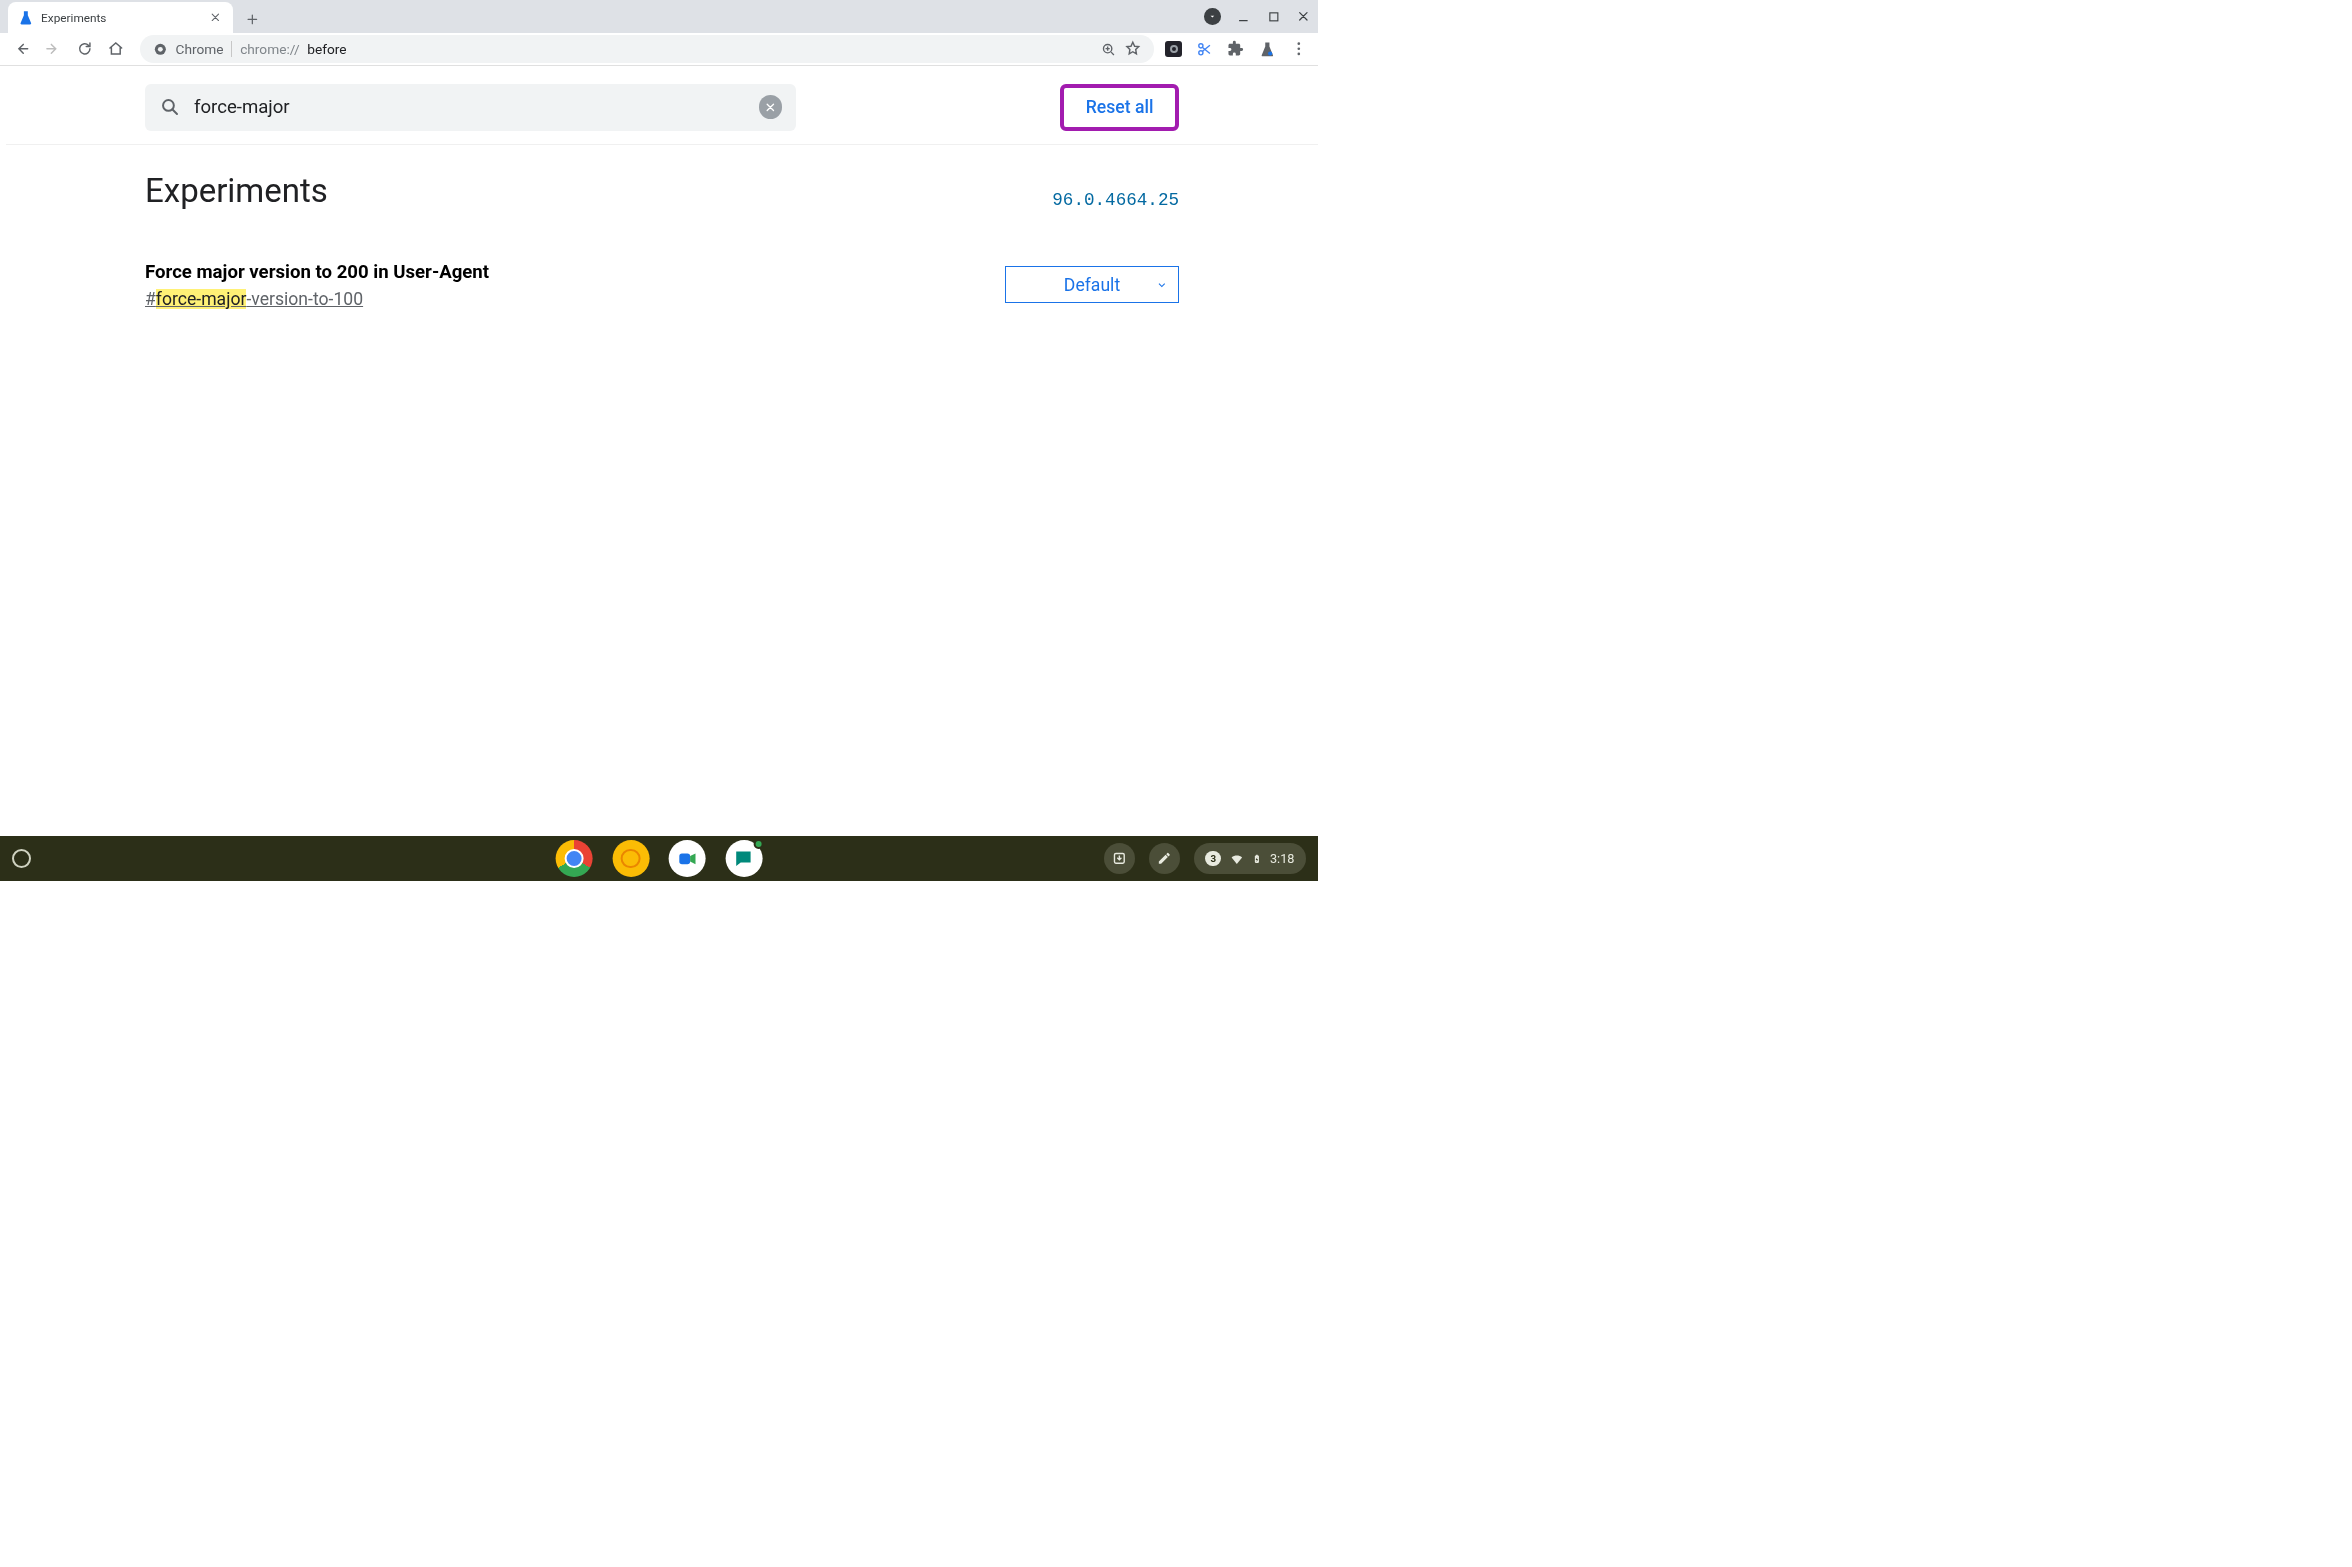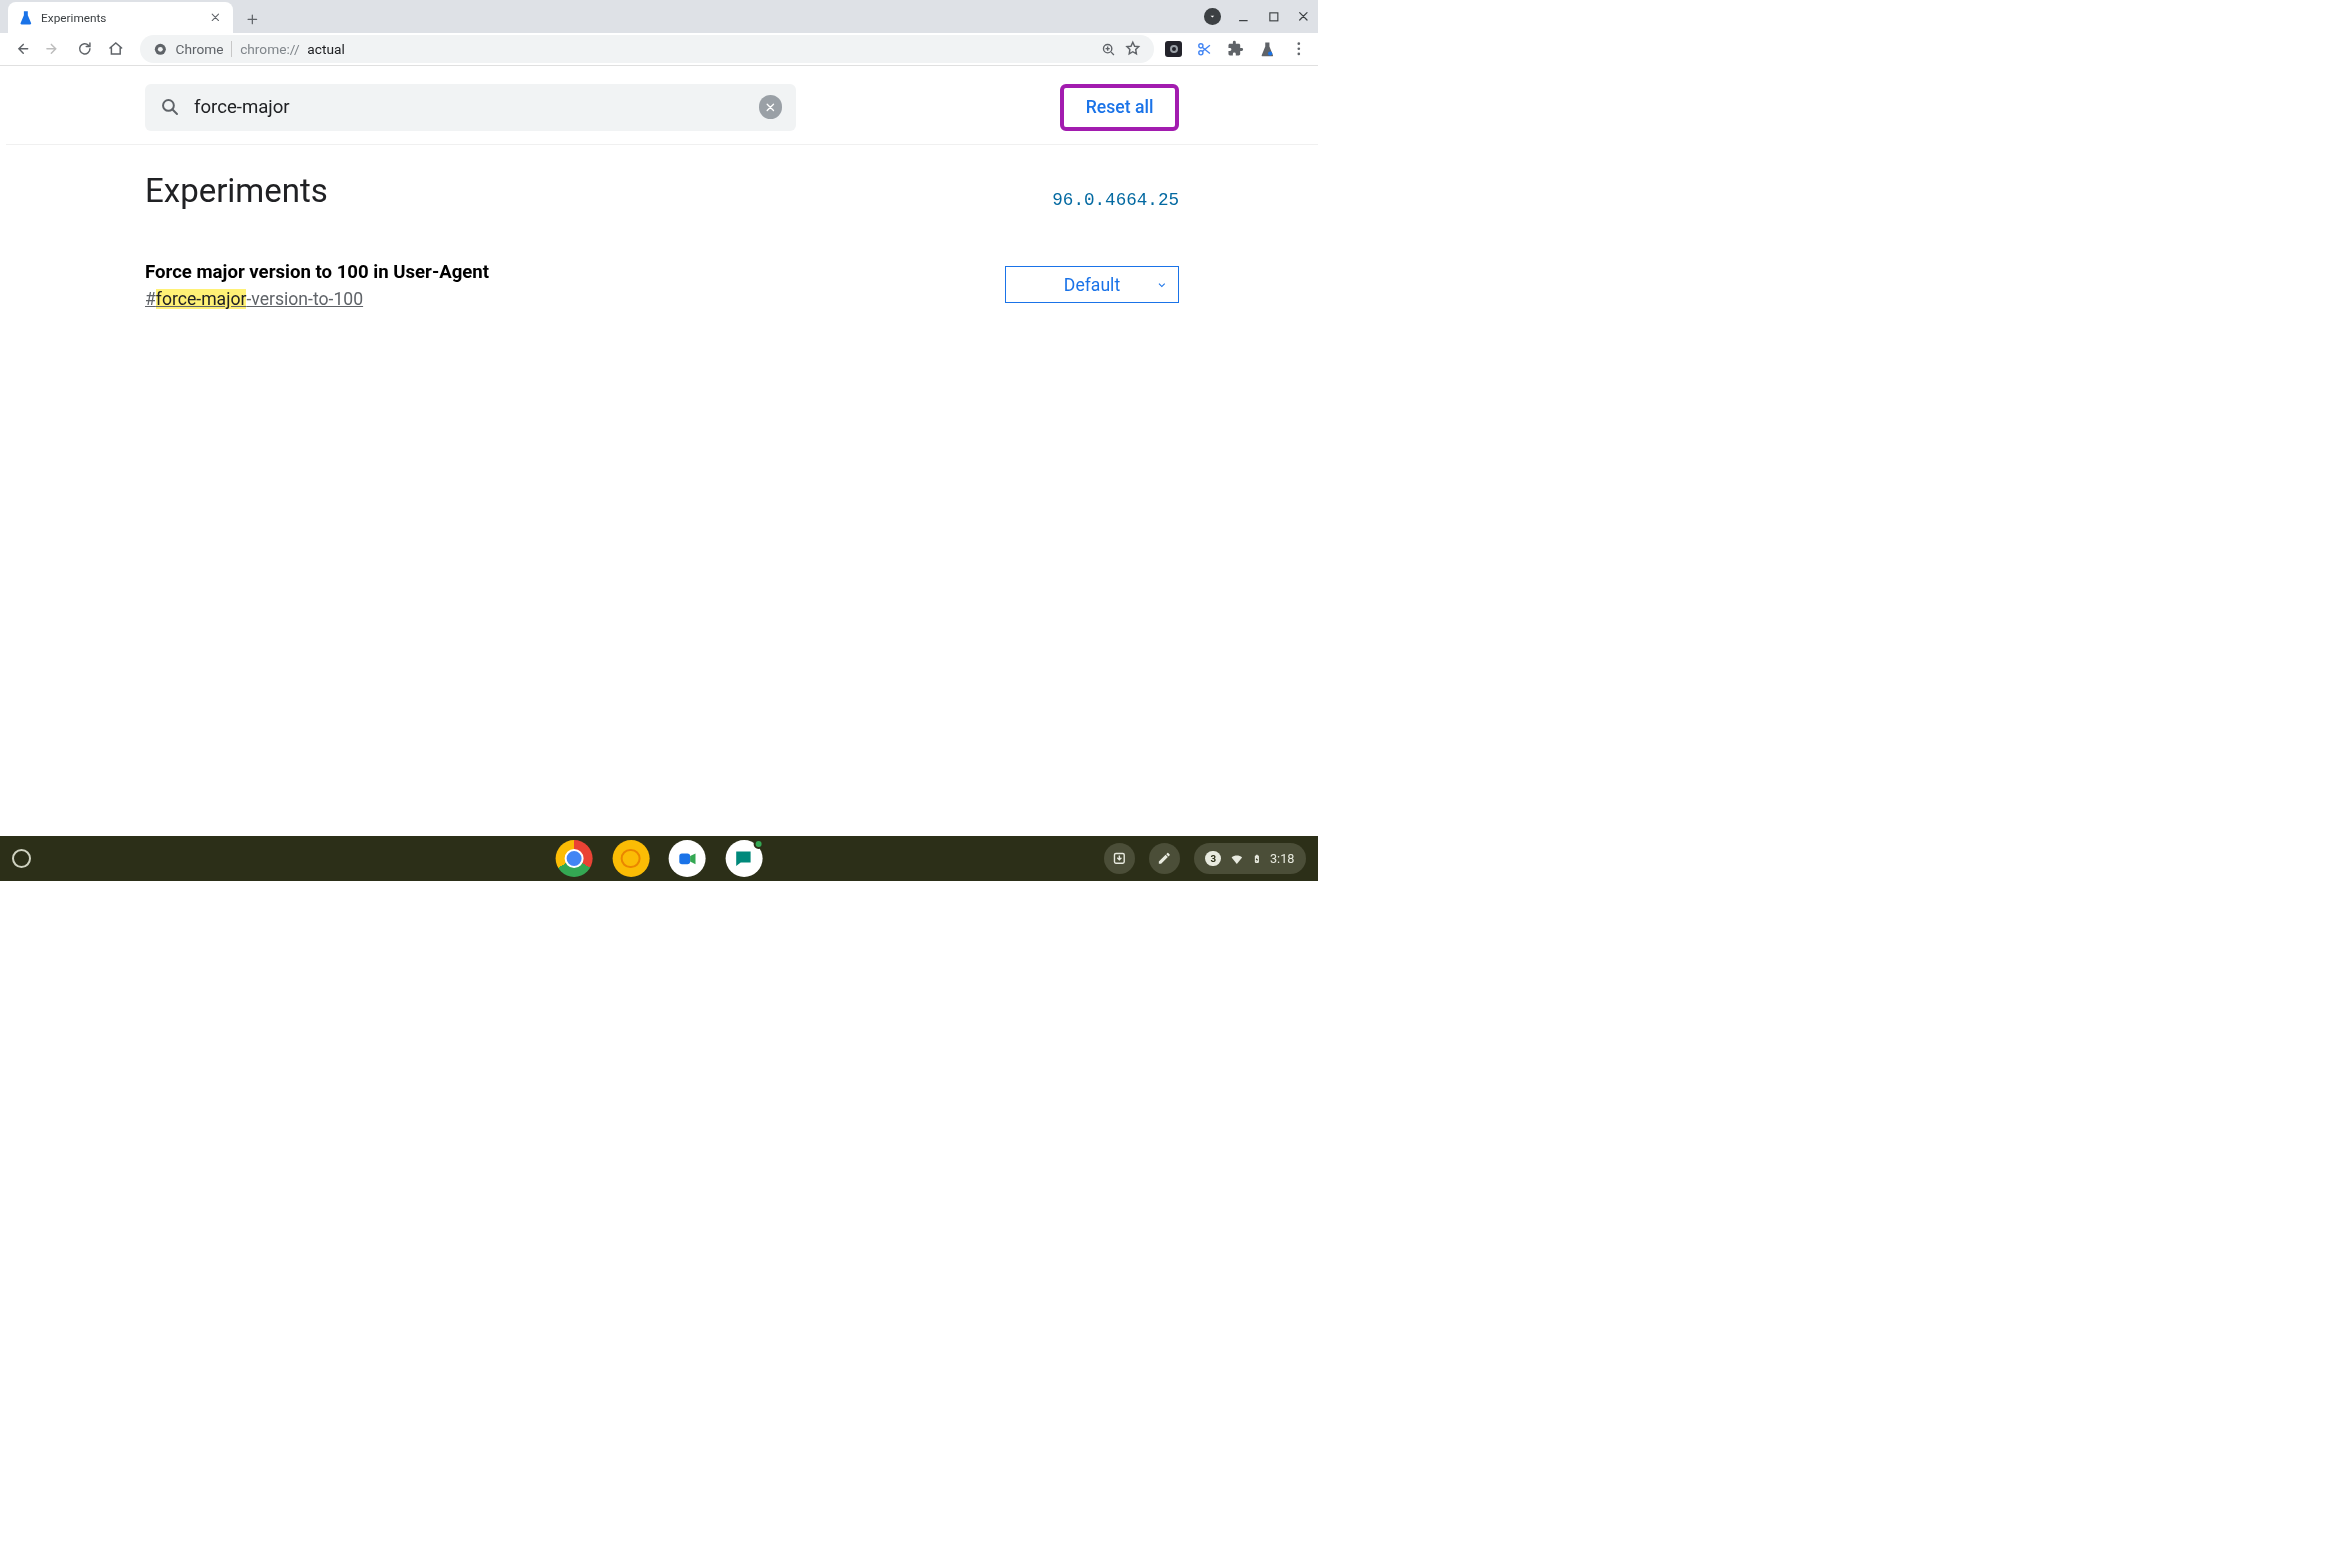--- a/index.html
+++ b/index.html
@@ -151,21 +151,21 @@
   <div class="omnibox">
     <span class="site-icon">
       <svg viewBox="0 0 24 24" width="14.7" height="14.7">
           <circle cx="12" cy="12" r="9" fill="#5f6368"></circle>
           <circle cx="12" cy="12" r="4" fill="#f1f3f4"></circle>
         </svg>
     </span>
     <span class="chip">Chrome</span>
     <span class="divider"></span>
     <span class="url-grey">chrome://</span>
-      <span class="url-black">actual</span>
+      <span class="url-black">before</span>
     <span class="spacer"></span>
     <span class="ico" style="color:#5f6368">
       <svg viewBox="0 0 24 24" width="16.7" height="16.7">
           <circle cx="11" cy="11" r="6" fill="none" stroke="currentColor" stroke-width="2"></circle>
           <path stroke="currentColor" stroke-width="2" d="M11 8v6M8 11h6M16 16l4 4"></path>
         </svg>
     </span>
     <span class="ico" style="color:#5f6368">
       <svg viewBox="0 0 24 24" width="17.6" height="17.6">
           <path fill="none" stroke="currentColor" stroke-width="2" d="M12 3l2.5 5.5L20 9l-4 4 .9 5.8L12 16l-4.9 2.8L8 13 4 9l5.5-.5z"></path>
@@ -227,21 +227,21 @@
 
   <div class="content">
     <div class="head-row">
       <h1>Experiments</h1>
       <span class="version">96.0.4664.25</span>
     </div>
 
 
     <div class="flag">
       <div class="flag-left">
-        <div class="flag-title">Force major version to 100 in User-Agent</div>
+        <div class="flag-title">Force major version to 200 in User-Agent</div>
         <a class="flag-anchor"><span>#</span><span class="hl">force-major</span><span>-version-to-100</span></a>
       </div>
       <div class="flag-right">
         <div class="flag-select">
           <span>Default</span>
           <span class="chev">
             <svg viewBox="0 0 24 24" width="13.7" height="13.7">
                 <path fill="none" stroke="#1a73e8" stroke-width="2" d="M7 10l5 5 5-5"></path>
               </svg>
           </span>

